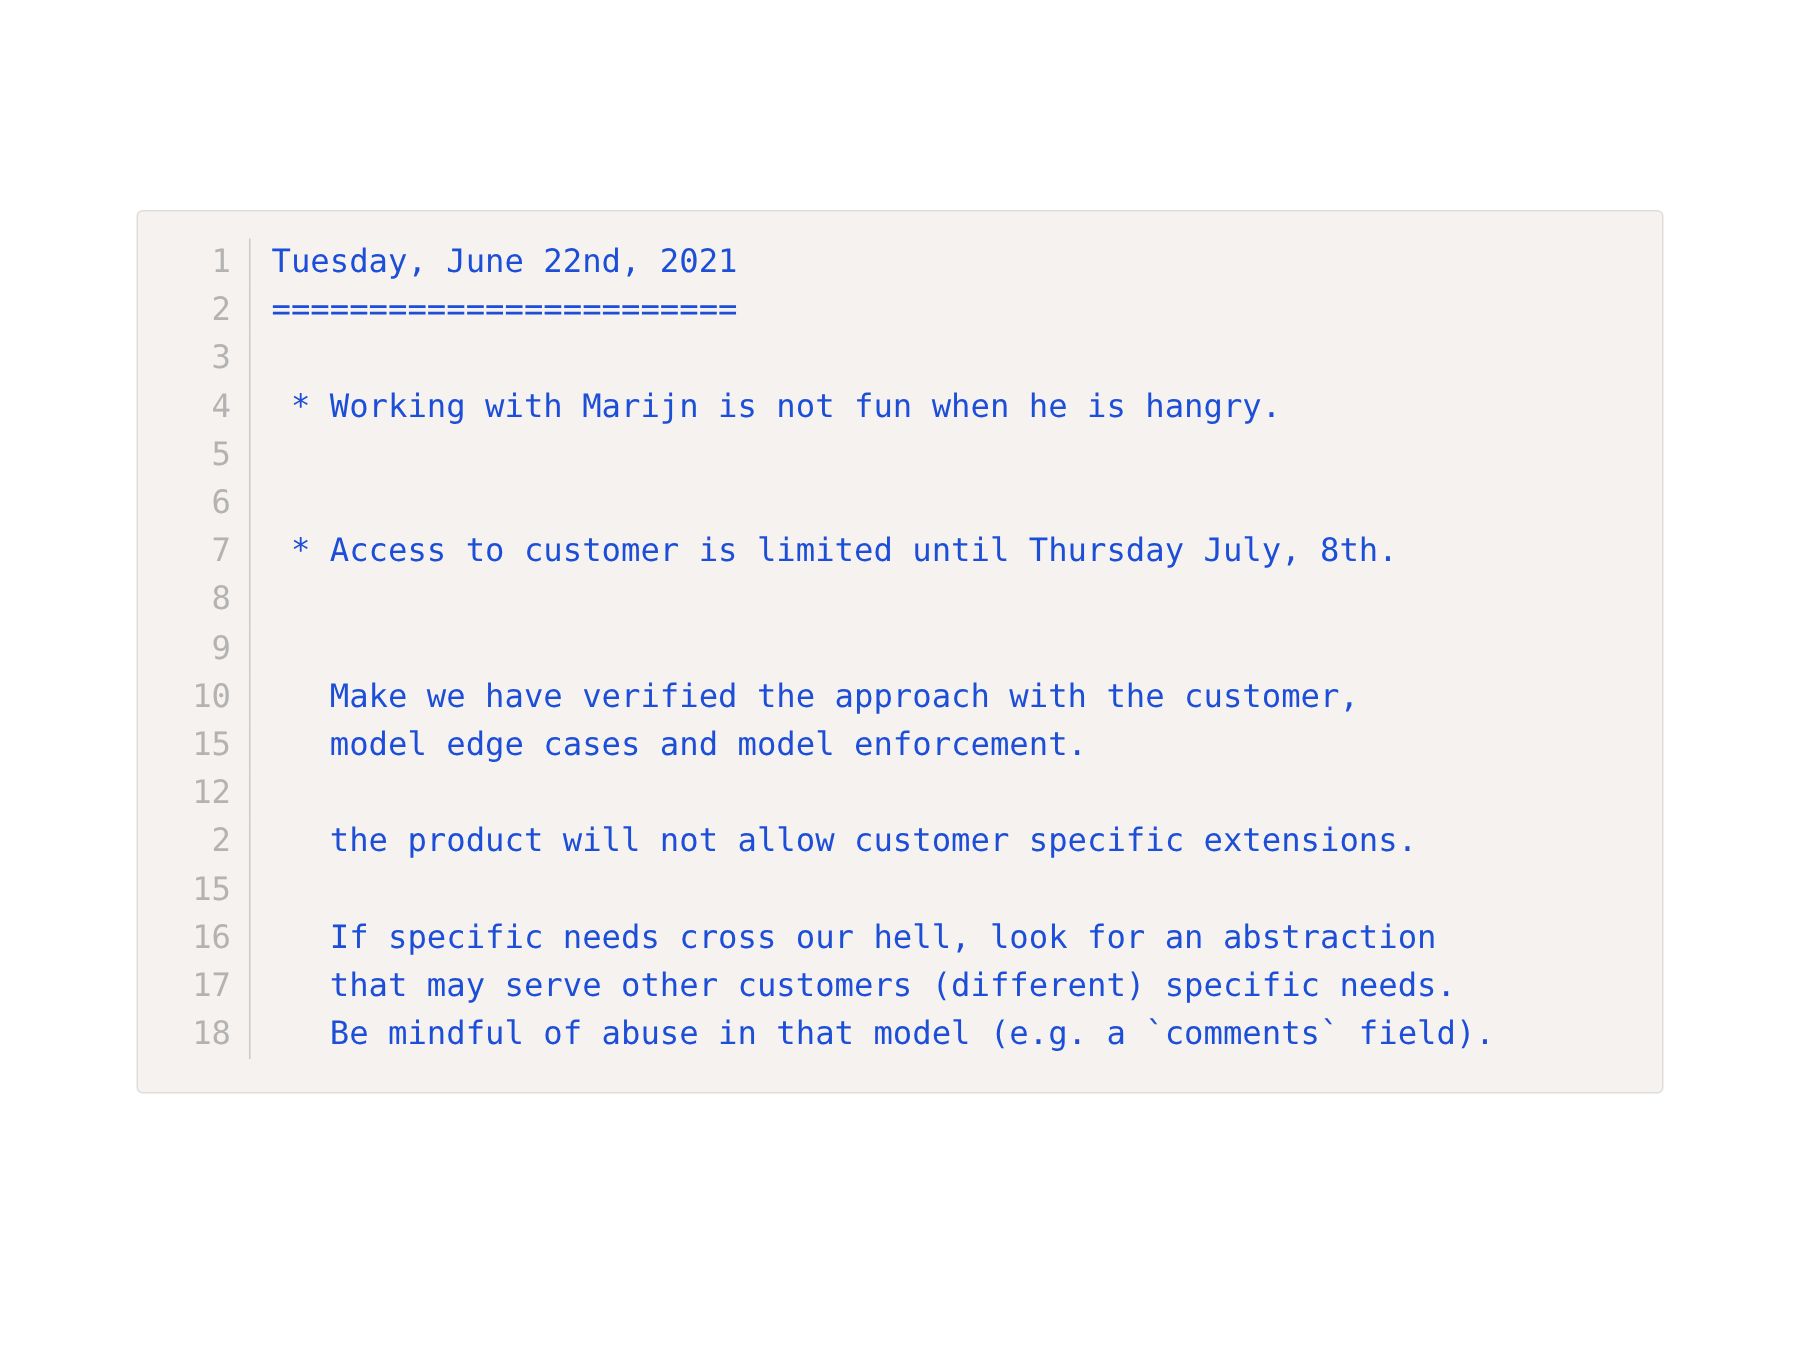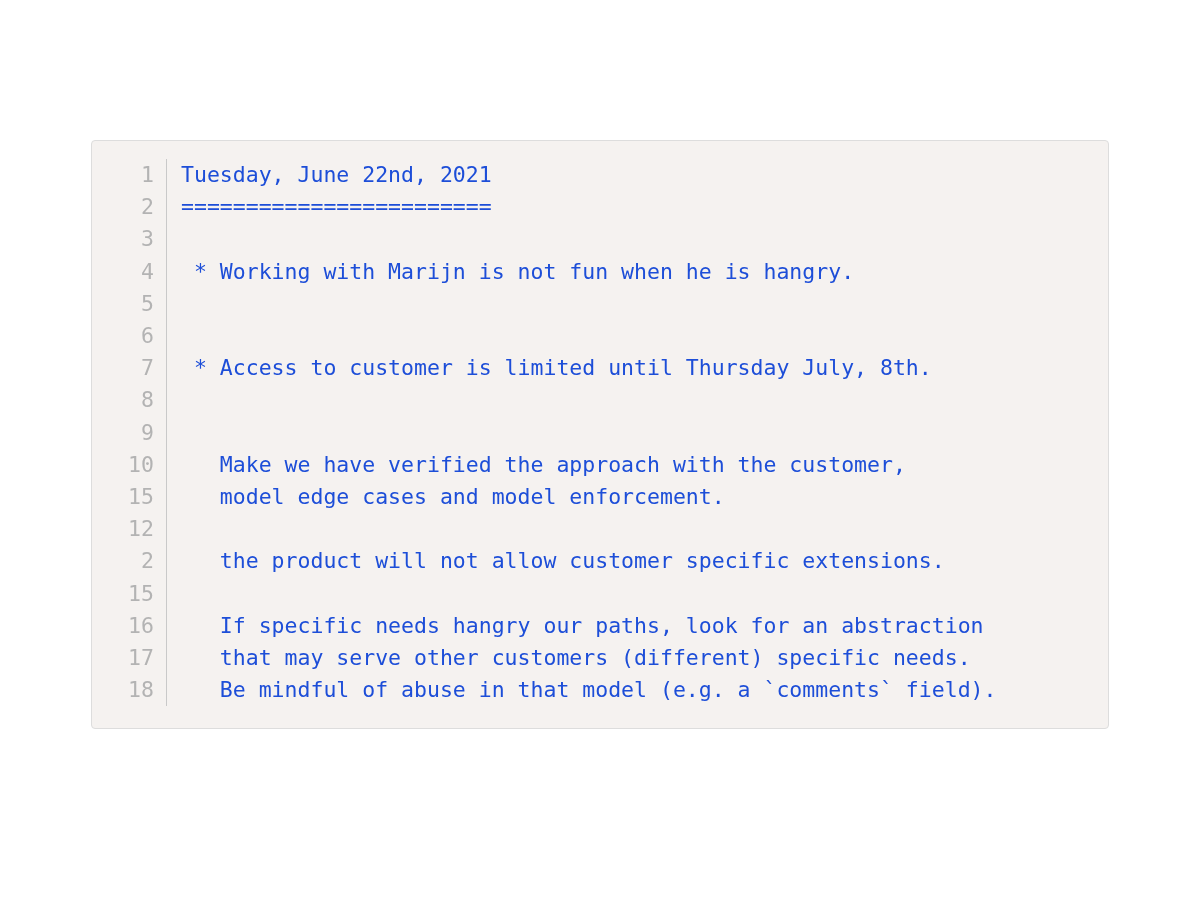--- a/index.html
+++ b/index.html
@@ -123,21 +123,21 @@
       <span class="content">   the product will not allow customer specific extensions.</span>
     </div>
     <div class="line">
       <span class="ln">15</span>
       <span class="sep"></span>
       <span class="content"></span>
     </div>
     <div class="line">
       <span class="ln">16</span>
       <span class="sep"></span>
-      <span class="content">   If specific needs hangry our paths, look for an abstraction</span>
+      <span class="content">   If specific needs cross our hell, look for an abstraction</span>
     </div>
     <div class="line">
       <span class="ln">17</span>
       <span class="sep"></span>
       <span class="content">   that may serve other customers (different) specific needs.</span>
     </div>
     <div class="line">
       <span class="ln">18</span>
       <span class="sep"></span>
       <span class="content">   Be mindful of abuse in that model (e.g. a `comments` field).</span>

